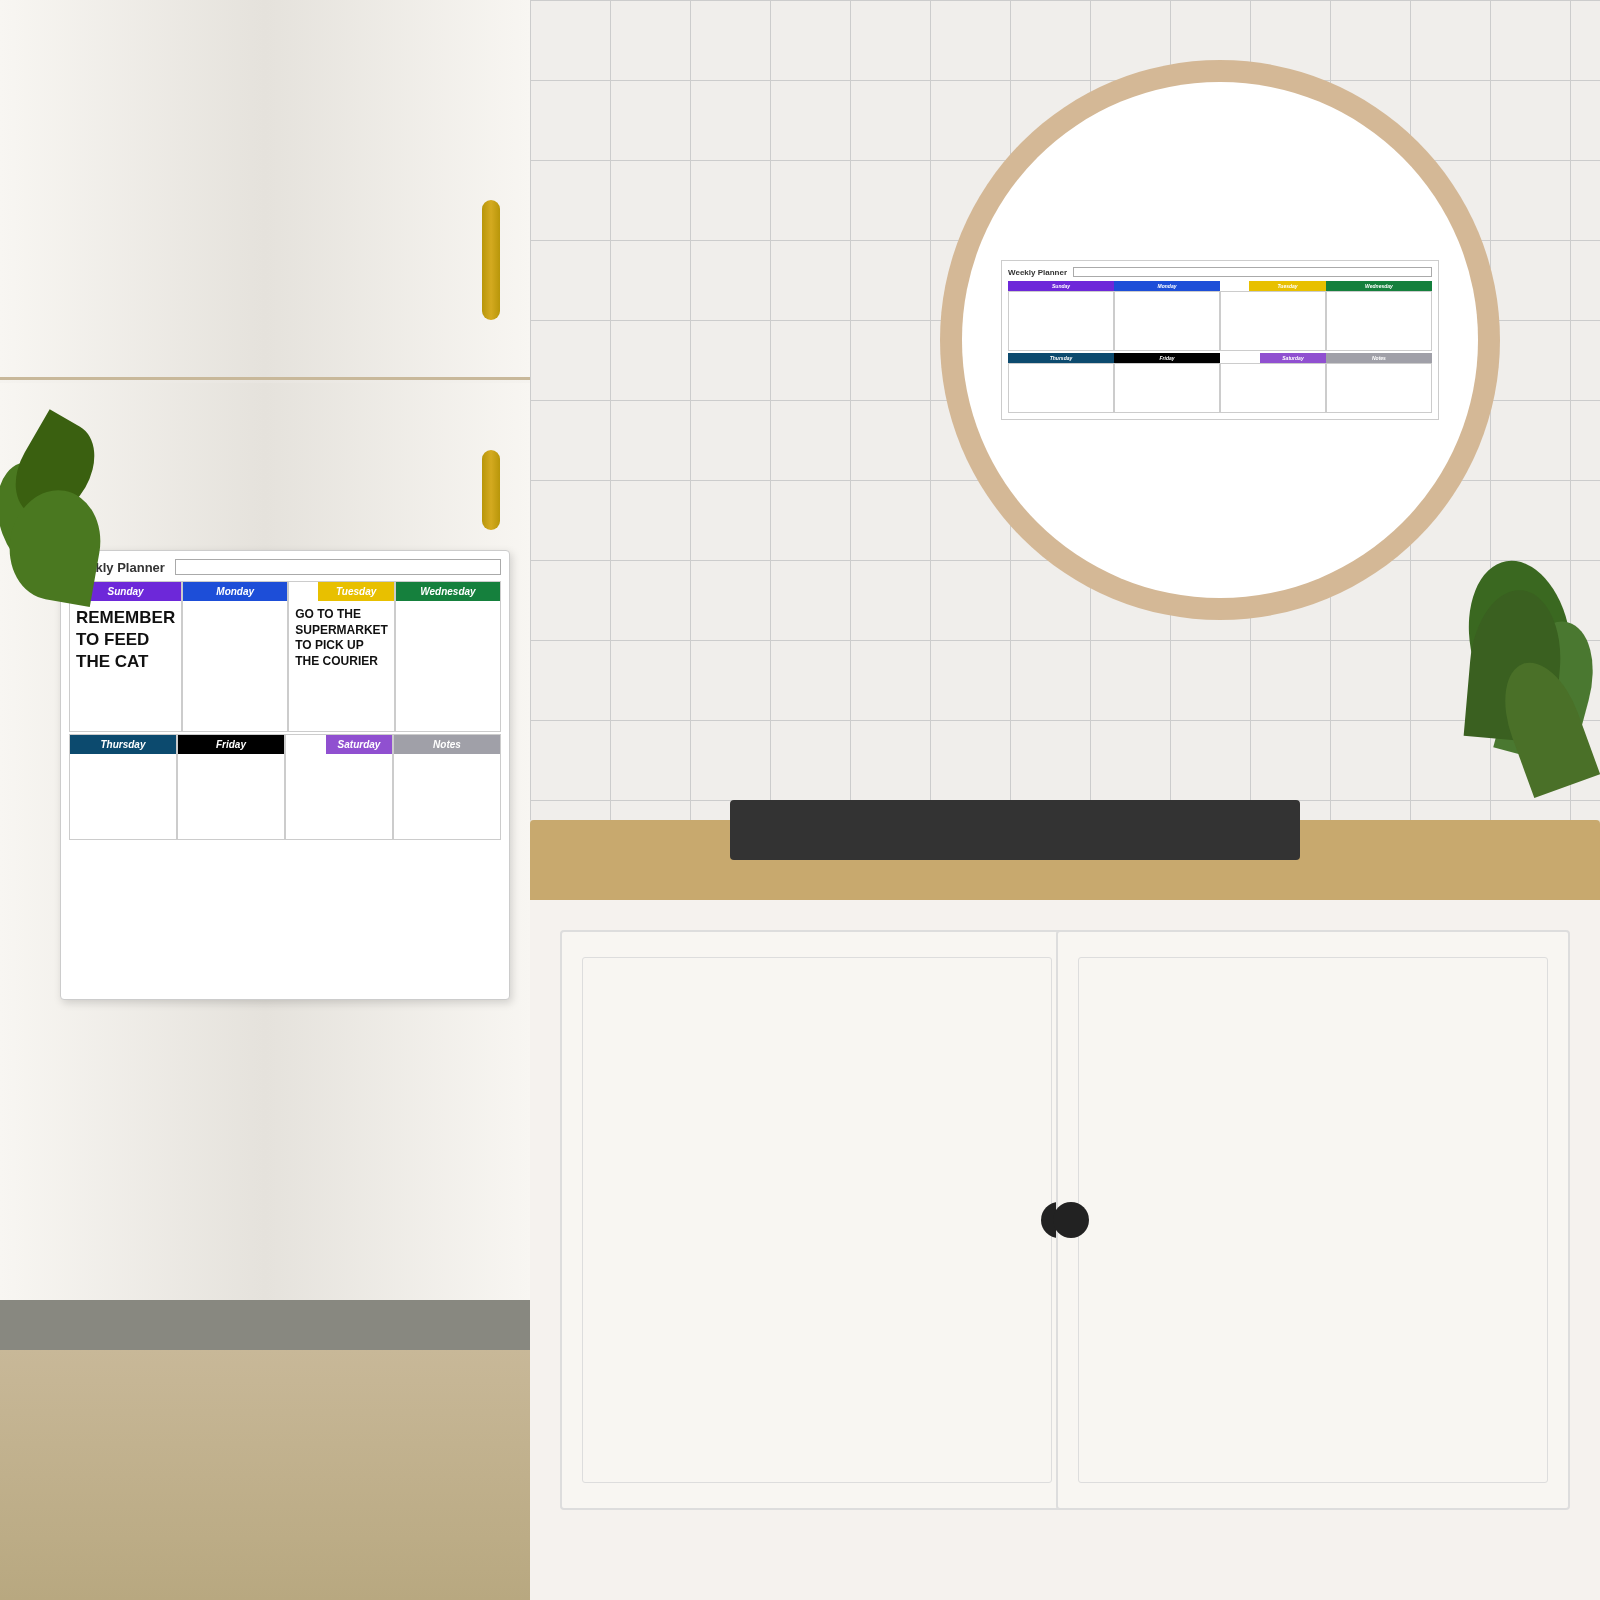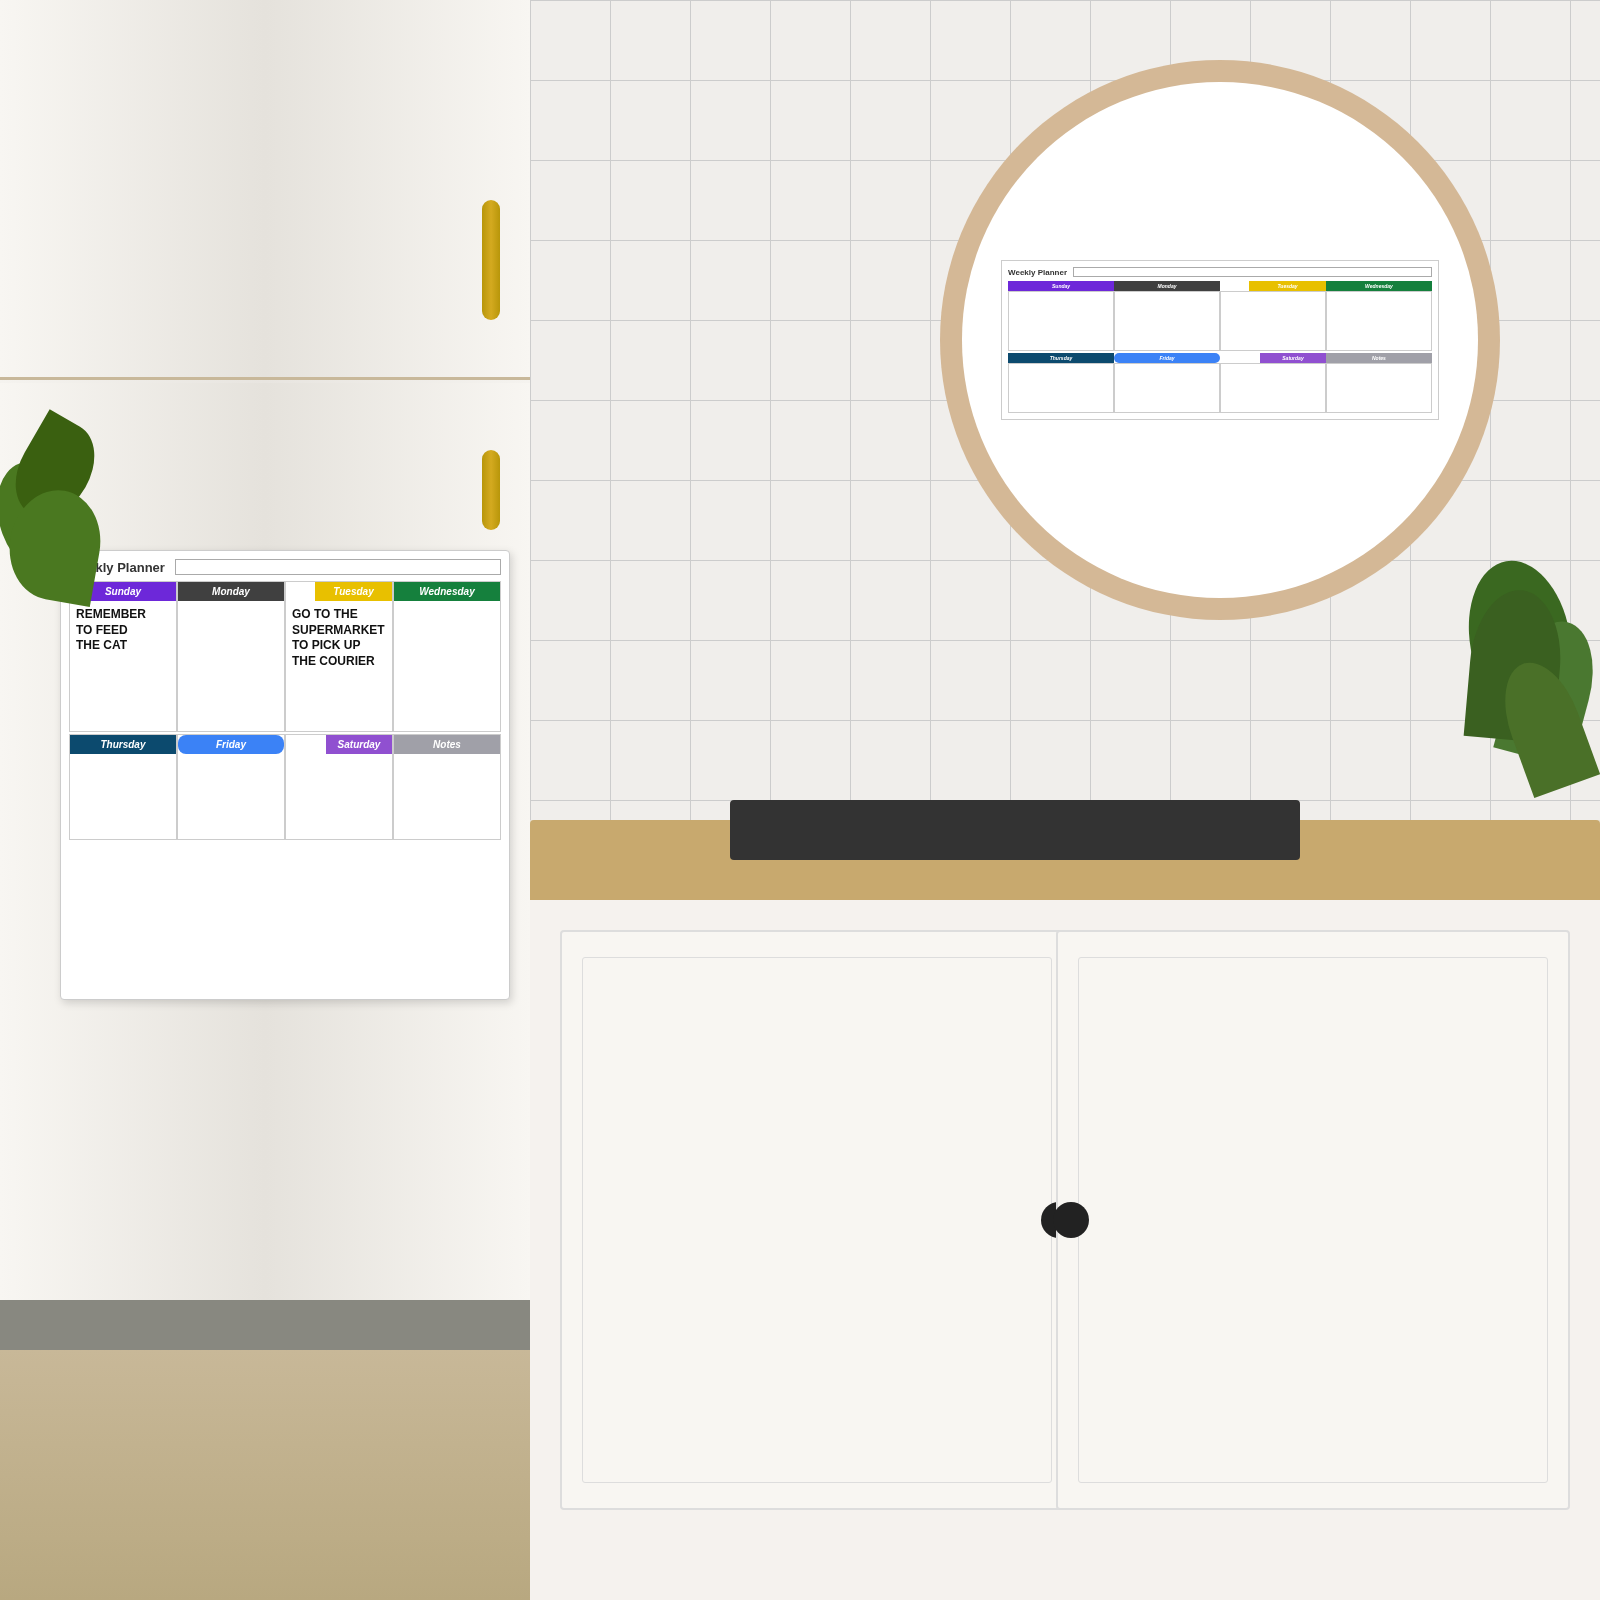--- a/index.html
+++ b/index.html
@@ -218,39 +218,39 @@
       text-align: center;
       font-size: 10px;
       font-weight: bold;
       padding: 4px 2px;
       font-style: italic;
     }
 
     .day-content {
       min-height: 130px;
       padding: 6px;
-      font-size: 12px;
+      font-size: 17px;
       font-family: 'Comic Sans MS', cursive, sans-serif;
       font-weight: bold;
       color: #111;
       line-height: 1.3;
     }
 
     .day-content-small {
       min-height: 85px;
       padding: 4px;
       font-size: 11px;
     }
 
     .color-red { background-color: #6d28d9; }
-    .color-orange { background-color: #404040; }
+    .color-orange { background-color: #1d4ed8; }
     .color-yellow { background-color: #e8c000; margin-left: 29px; }
     .color-green { background-color: #15803d; }
     .color-blue { background-color: #0c4a6e; }
-    .color-teal { background-color: #3b82f6; border-radius: 8px; }
+    .color-teal { background-color: #000000; }
     .color-purple { background-color: #9050d0; margin-left: 40px; }
     .color-gray { background-color: #a0a0a8; }
 
     
     .circle-container {
       position: absolute;
       top: 60px;
       right: 100px;
       width: 560px;
       height: 560px;

